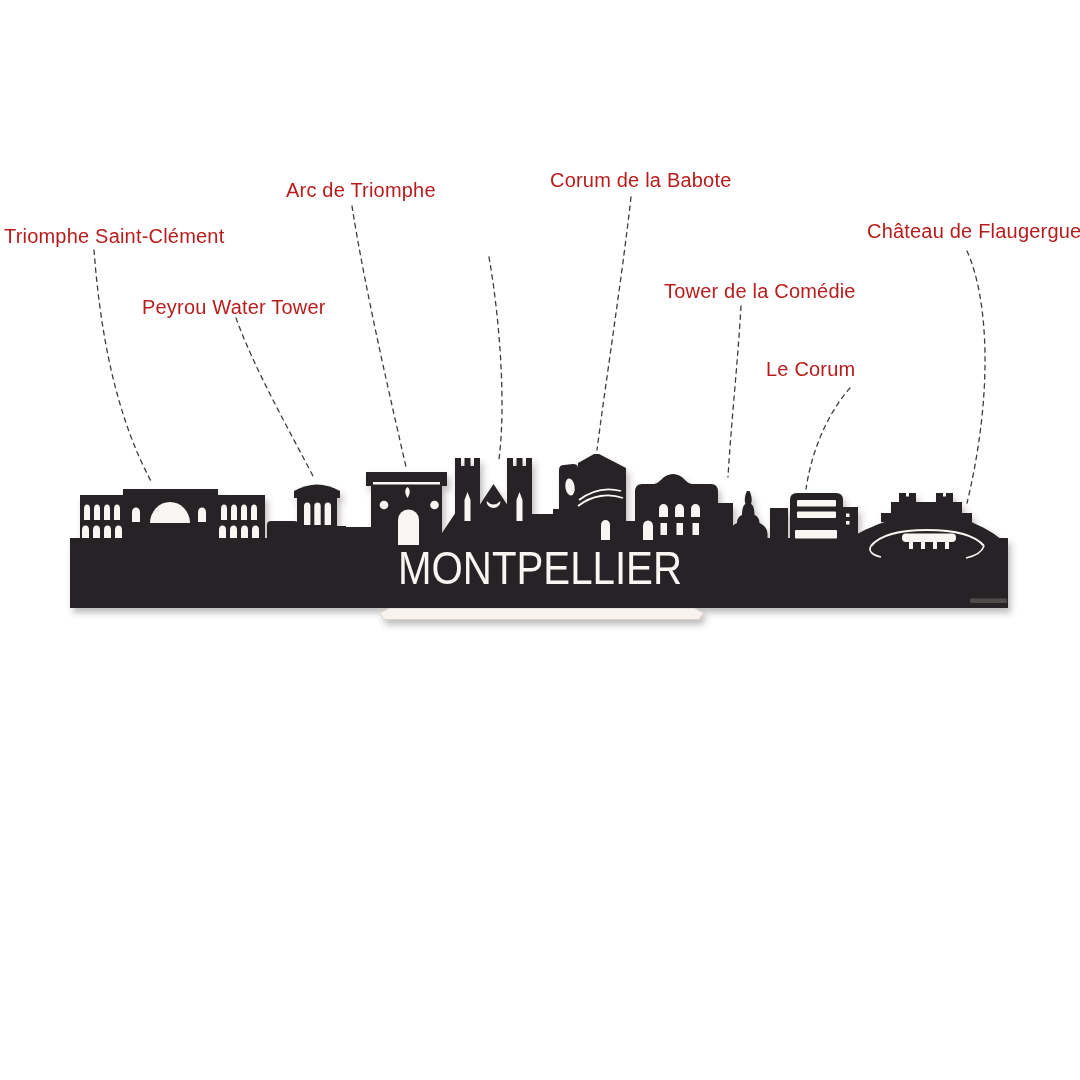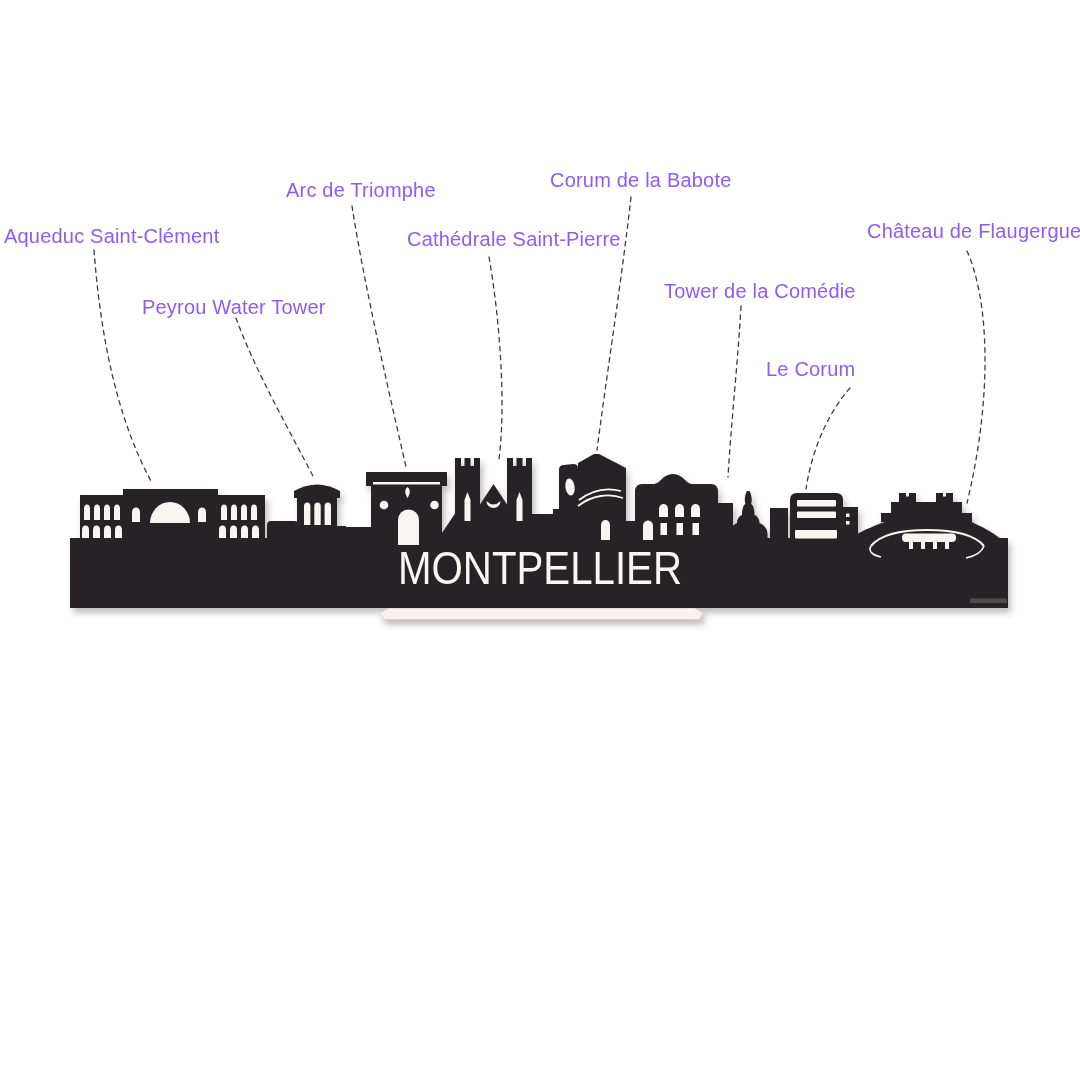--- a/index.html
+++ b/index.html
@@ -8,37 +8,36 @@
     overflow:hidden;font-family:"Liberation Sans",sans-serif;
   }
   svg.scene{position:absolute;left:0;top:0;}
   .ink{fill:#282425;}
   .cut{fill:#f9f5f3;stroke:none;}
   .cutline{fill:none;stroke:#f9f5f3;}
   .lead{fill:none;stroke:#3d3d3d;stroke-width:1.3;stroke-dasharray:4.5 4.5;stroke-linecap:round;}
   .stand{fill:#f9f2ee;stroke:#d8d0ca;stroke-width:1;}
   .wm{fill:#514b4c;}
   .label{
-    position:absolute;font-size:20px;line-height:24px;color:#8b5cf6;
+    position:absolute;font-size:20px;line-height:24px;color:#b91c1c;
     white-space:nowrap;letter-spacing:.2px;
   }
   .city-text{
     font-family:"Liberation Sans",sans-serif;font-weight:300;
     fill:#f9f5f3;
   }
 </style>
 </head>
 <body>
 
 <div class="canvas">
 
-  <div class="label" style="left:4px;top:224px">Aqueduc Saint-Clément</div>
+  <div class="label" style="left:4px;top:224px">Triomphe Saint-Clément</div>
   <div class="label" style="left:142px;top:295px">Peyrou Water Tower</div>
   <div class="label" style="left:286px;top:178px">Arc de Triomphe</div>
-  <div class="label" style="left:407px;top:227px">Cathédrale Saint-Pierre</div>
   <div class="label" style="left:550px;top:168px">Corum de la Babote</div>
   <div class="label" style="left:664px;top:279px">Tower de la Comédie</div>
   <div class="label" style="left:766px;top:357px">Le Corum</div>
   <div class="label" style="left:867px;top:219px">Château de Flaugergues</div>
 
   <svg class="scene" width="1080" height="1080" viewBox="0 0 1080 1080">
     <defs>
       <filter id="ds" x="-5%" y="-5%" width="112%" height="115%">
         <feDropShadow dx="3" dy="5" stdDeviation="3" flood-color="#3a3233" flood-opacity="0.32"></feDropShadow>
       </filter>

